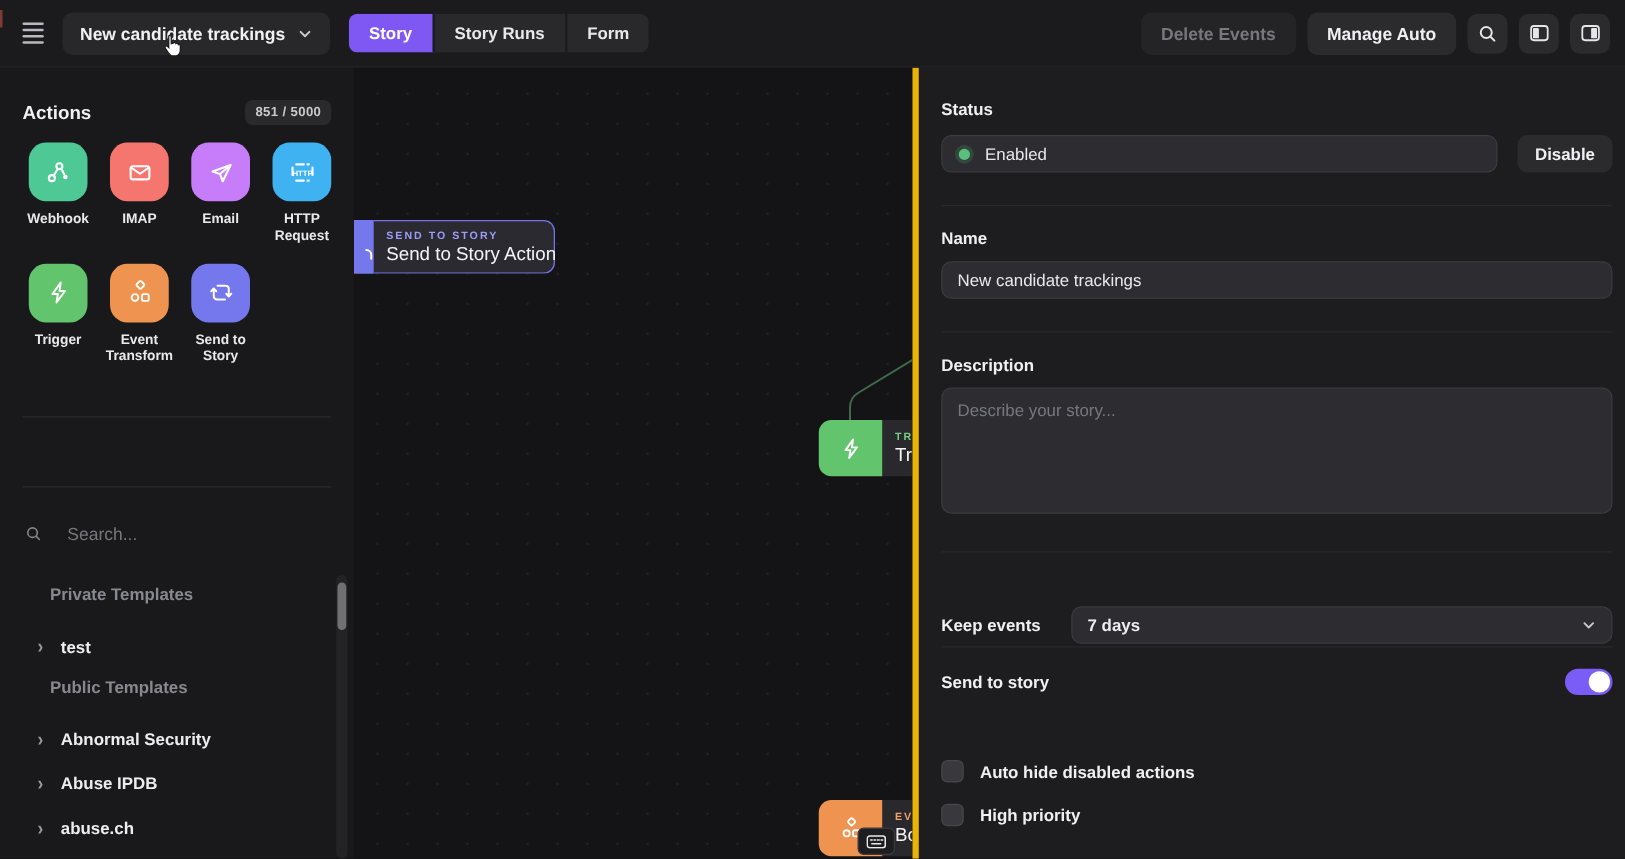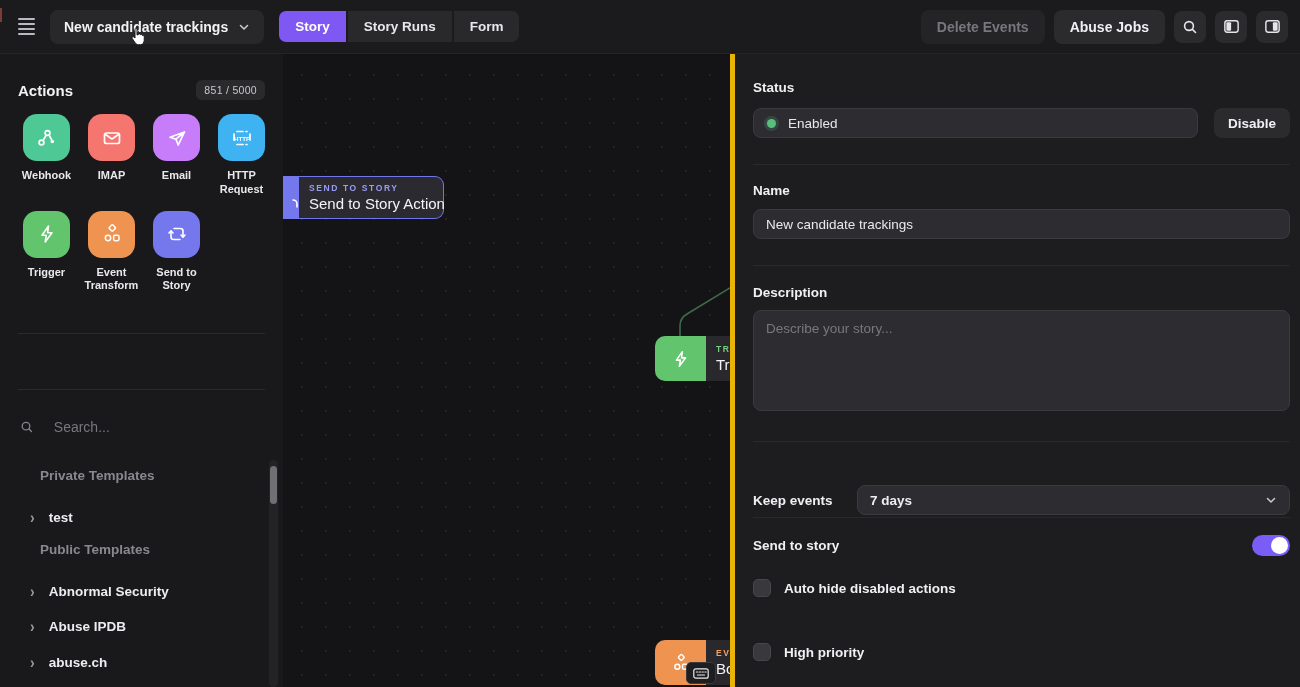--- a/index.html
+++ b/index.html
@@ -51,21 +51,21 @@
 
   
   .sidebar {
     position: absolute; top: 54px; left: 0; width: 283px; bottom: 0;
     background: #19191b; z-index: 20;
   }
   .actions-header { position: absolute; top: 26px; left: 18px; right: 18px; display: flex; align-items: center; }
   .actions-title { font-size: 15px; font-weight: 700; color: #f1f1f4; }
   .quota-badge {
     margin-left: auto; background: #2a2a2d; border-radius: 6px; padding: 4px 8px;
-    font-size: 10.5px; font-weight: 400; color: #c9c9ce; letter-spacing: .3px;
+    font-size: 10.5px; font-weight: 700; color: #c9c9ce; letter-spacing: .3px;
   }
   .tile-grid {
     position: absolute; top: 60px; left: 14px;
     display: grid; grid-template-columns: repeat(4, 65px); row-gap: 14px;
   }
   .tile-cell { display: flex; flex-direction: column; align-items: center; cursor: grab; }
   .tile {
     width: 47px; height: 47px; border-radius: 14px;
     display: flex; align-items: center; justify-content: center;
   }
@@ -214,21 +214,21 @@
         <path d="M2.5 4.5 L6 8 L9.5 4.5" stroke="#c9c9ce" stroke-width="1.6" fill="none" stroke-linecap="round" stroke-linejoin="round"></path>
       </svg>
     </div>
     <nav class="tab-group">
       <div class="tab active">Story</div>
       <div class="tab">Story Runs</div>
       <div class="tab">Form</div>
     </nav>
     <div class="topbar-right">
       <div class="btn btn-muted">Delete Events</div>
-      <div class="btn btn-normal">Abuse Jobs</div>
+      <div class="btn btn-normal">Manage Auto</div>
       <div class="icon-btn search-toggle">
         <svg width="16" height="16" viewBox="0 0 16 16">
           <circle cx="7" cy="7" r="4.4" stroke="#e6e6ea" stroke-width="1.6" fill="none"></circle>
           <path d="M10.4 10.4 L13.5 13.5" stroke="#e6e6ea" stroke-width="1.6" stroke-linecap="round"></path>
         </svg>
       </div>
       <div class="icon-btn panel-toggle">
         <svg width="19" height="19" viewBox="0 0 20 20">
           <rect x="3" y="4" width="14" height="12" rx="2.5" stroke="#e6e6ea" stroke-width="1.5" fill="none"></rect>
           <rect x="4.6" y="5.6" width="5" height="8.8" rx="1" fill="#e6e6ea"></rect>
@@ -443,21 +443,21 @@
     </div>
     <div class="p-divider" style="top:463px"></div>
 
     <div class="send-row">
       <span class="send-label">Send to story</span>
       <div class="toggle">
         <span class="knob"></span>
       </div>
     </div>
 
-    <div class="option-row" style="top:524px">
+    <div class="option-row" style="top:553px">
       <span class="checkbox"></span>
       <span class="option-label">Auto hide disabled actions</span>
     </div>
     <div class="option-row" style="top:588px">
       <span class="checkbox"></span>
       <span class="option-label">High priority</span>
     </div>
   </section>
 
   <svg class="cursor" width="18" height="20" viewBox="0 0 18 20">

